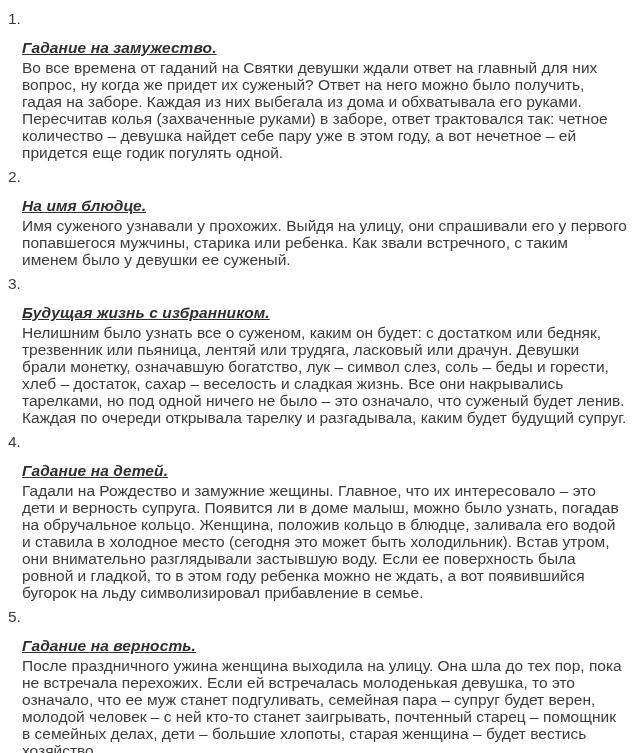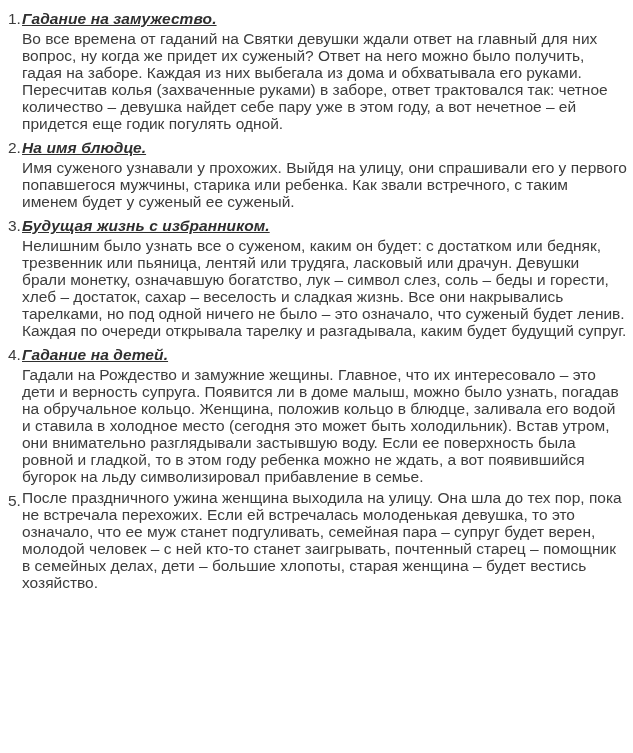--- a/index.html
+++ b/index.html
@@ -33,20 +33,21 @@
     min-width: 14px;
     font-size: 15.5px;
     line-height: 23px;
     color: #3c3c3c;
     font-style: normal;
     font-weight: 400;
   }
   .item-content {
     flex: 1 1 auto;
     min-width: 0;
+    margin-top: 29px;
   }
   .item-heading {
     font-size: 15.5px;
     line-height: 23px;
     font-weight: 700;
     font-style: italic;
     text-decoration: underline;
     color: #2f2f2f;
     letter-spacing: 0.1px;
   }
@@ -68,21 +69,21 @@
       <div class="item-content">
         <div class="item-heading">Гадание на замужество.</div>
         <div class="item-paragraph">Во все времена от гаданий на Святки девушки ждали ответ на главный для них вопрос, ну когда же придет их суженый? Ответ на него можно было получить, гадая на заборе. Каждая из них выбегала из дома и обхватывала его руками. Пересчитав колья (захваченные руками) в заборе, ответ трактовался так: четное количество – девушка найдет себе пару уже в этом году, а вот нечетное – ей придется еще годик погулять одной.</div>
       </div>
     </div>
 
     <div class="list-item">
       <span class="item-number">2.</span>
       <div class="item-content">
         <div class="item-heading">На имя блюдце.</div>
-        <div class="item-paragraph">Имя суженого узнавали у прохожих. Выйдя на улицу, они спрашивали его у первого попавшегося мужчины, старика или ребенка. Как звали встречного, с таким именем будет у суженый ее суженый.</div>
+        <div class="item-paragraph">Имя суженого узнавали у прохожих. Выйдя на улицу, они спрашивали его у первого попавшегося мужчины, старика или ребенка. Как звали встречного, с таким именем было у девушки ее суженый.</div>
       </div>
     </div>
 
     <div class="list-item">
       <span class="item-number">3.</span>
       <div class="item-content">
         <div class="item-heading">Будущая жизнь с избранником.</div>
         <div class="item-paragraph">Нелишним было узнать все о суженом, каким он будет: с достатком или бедняк, трезвенник или пьяница, лентяй или трудяга, ласковый или драчун. Девушки брали монетку, означавшую богатство, лук – символ слез, соль – беды и горести, хлеб – достаток, сахар – веселость и сладкая жизнь. Все они накрывались тарелками, но под одной ничего не было – это означало, что суженый будет ленив. Каждая по очереди открывала тарелку и разгадывала, каким будет будущий супруг.</div>
       </div>
     </div>
@@ -91,18 +92,19 @@
       <span class="item-number">4.</span>
       <div class="item-content">
         <div class="item-heading">Гадание на детей.</div>
         <div class="item-paragraph">Гадали на Рождество и замужние жещины. Главное, что их интересовало – это дети и верность супруга. Появится ли в доме малыш, можно было узнать, погадав на обручальное кольцо. Женщина, положив кольцо в блюдце, заливала его водой и ставила в холодное место (сегодня это может быть холодильник). Встав утром, они внимательно разглядывали застывшую воду. Если ее поверхность была ровной и гладкой, то в этом году ребенка можно не ждать, а вот появившийся бугорок на льду символизировал прибавление в семье.</div>
       </div>
     </div>
 
     <div class="list-item">
       <span class="item-number">5.</span>
       <div class="item-content">
+        <div class="item-heading">Гадание на верность.</div>
         <div class="item-paragraph">После праздничного ужина женщина выходила на улицу. Она шла до тех пор, пока не встречала перехожих. Если ей встречалась молоденькая девушка, то это означало, что ее муж станет подгуливать, семейная пара – супруг будет верен, молодой человек – с ней кто-то станет заигрывать, почтенный старец – помощник в семейных делах, дети – большие хлопоты, старая женщина – будет вестись хозяйство.</div>
       </div>
     </div>
 
   </div>
 </div>
 
 </body></html>

